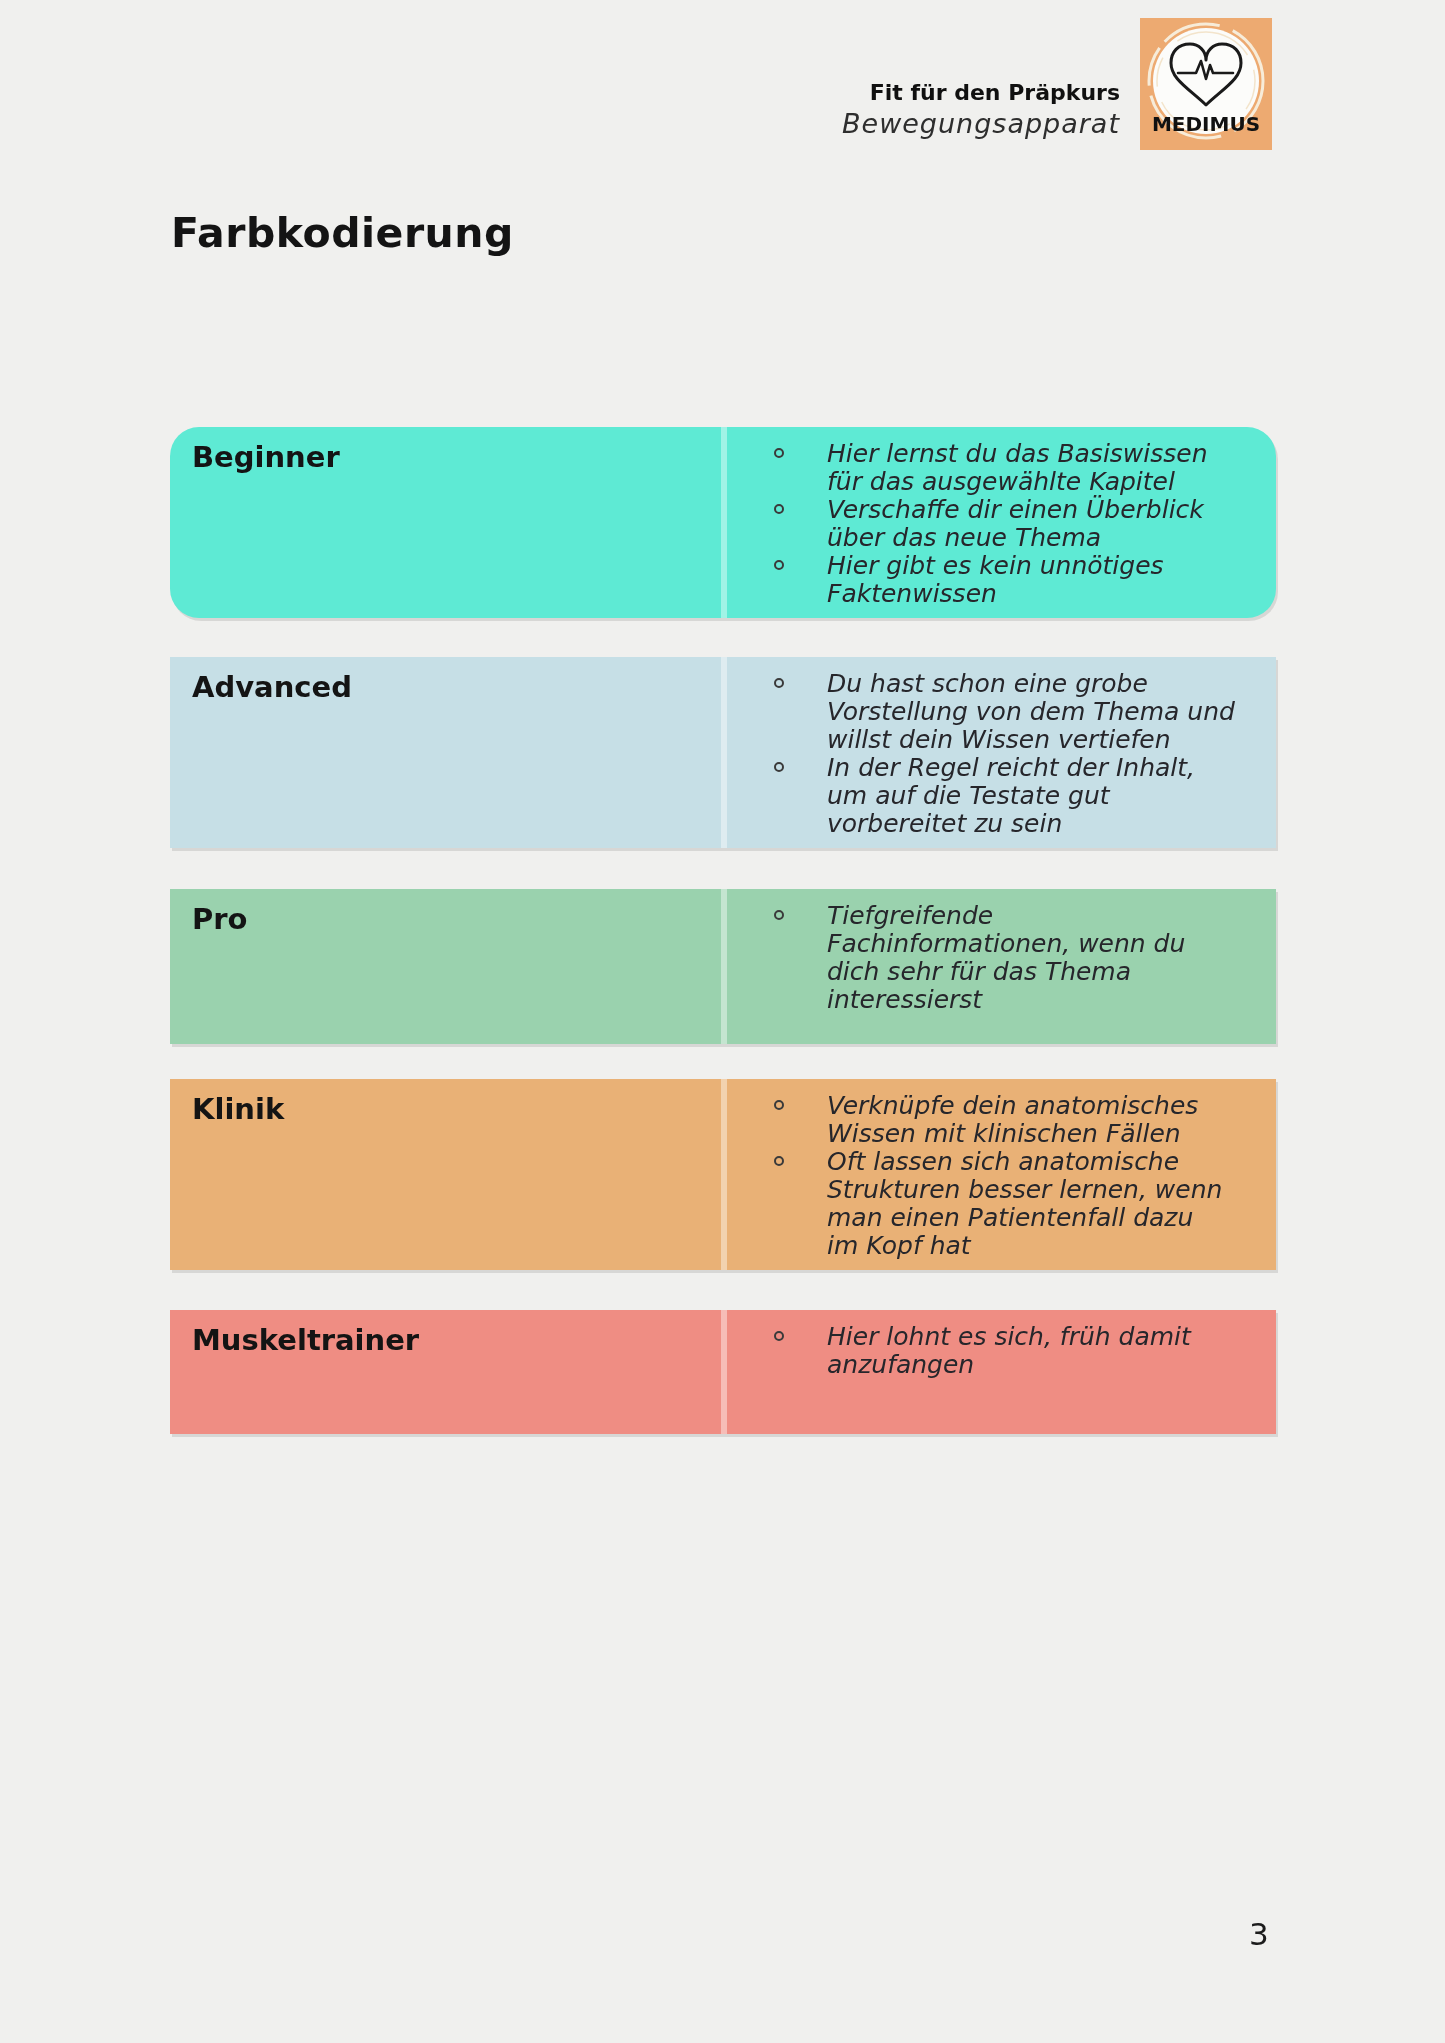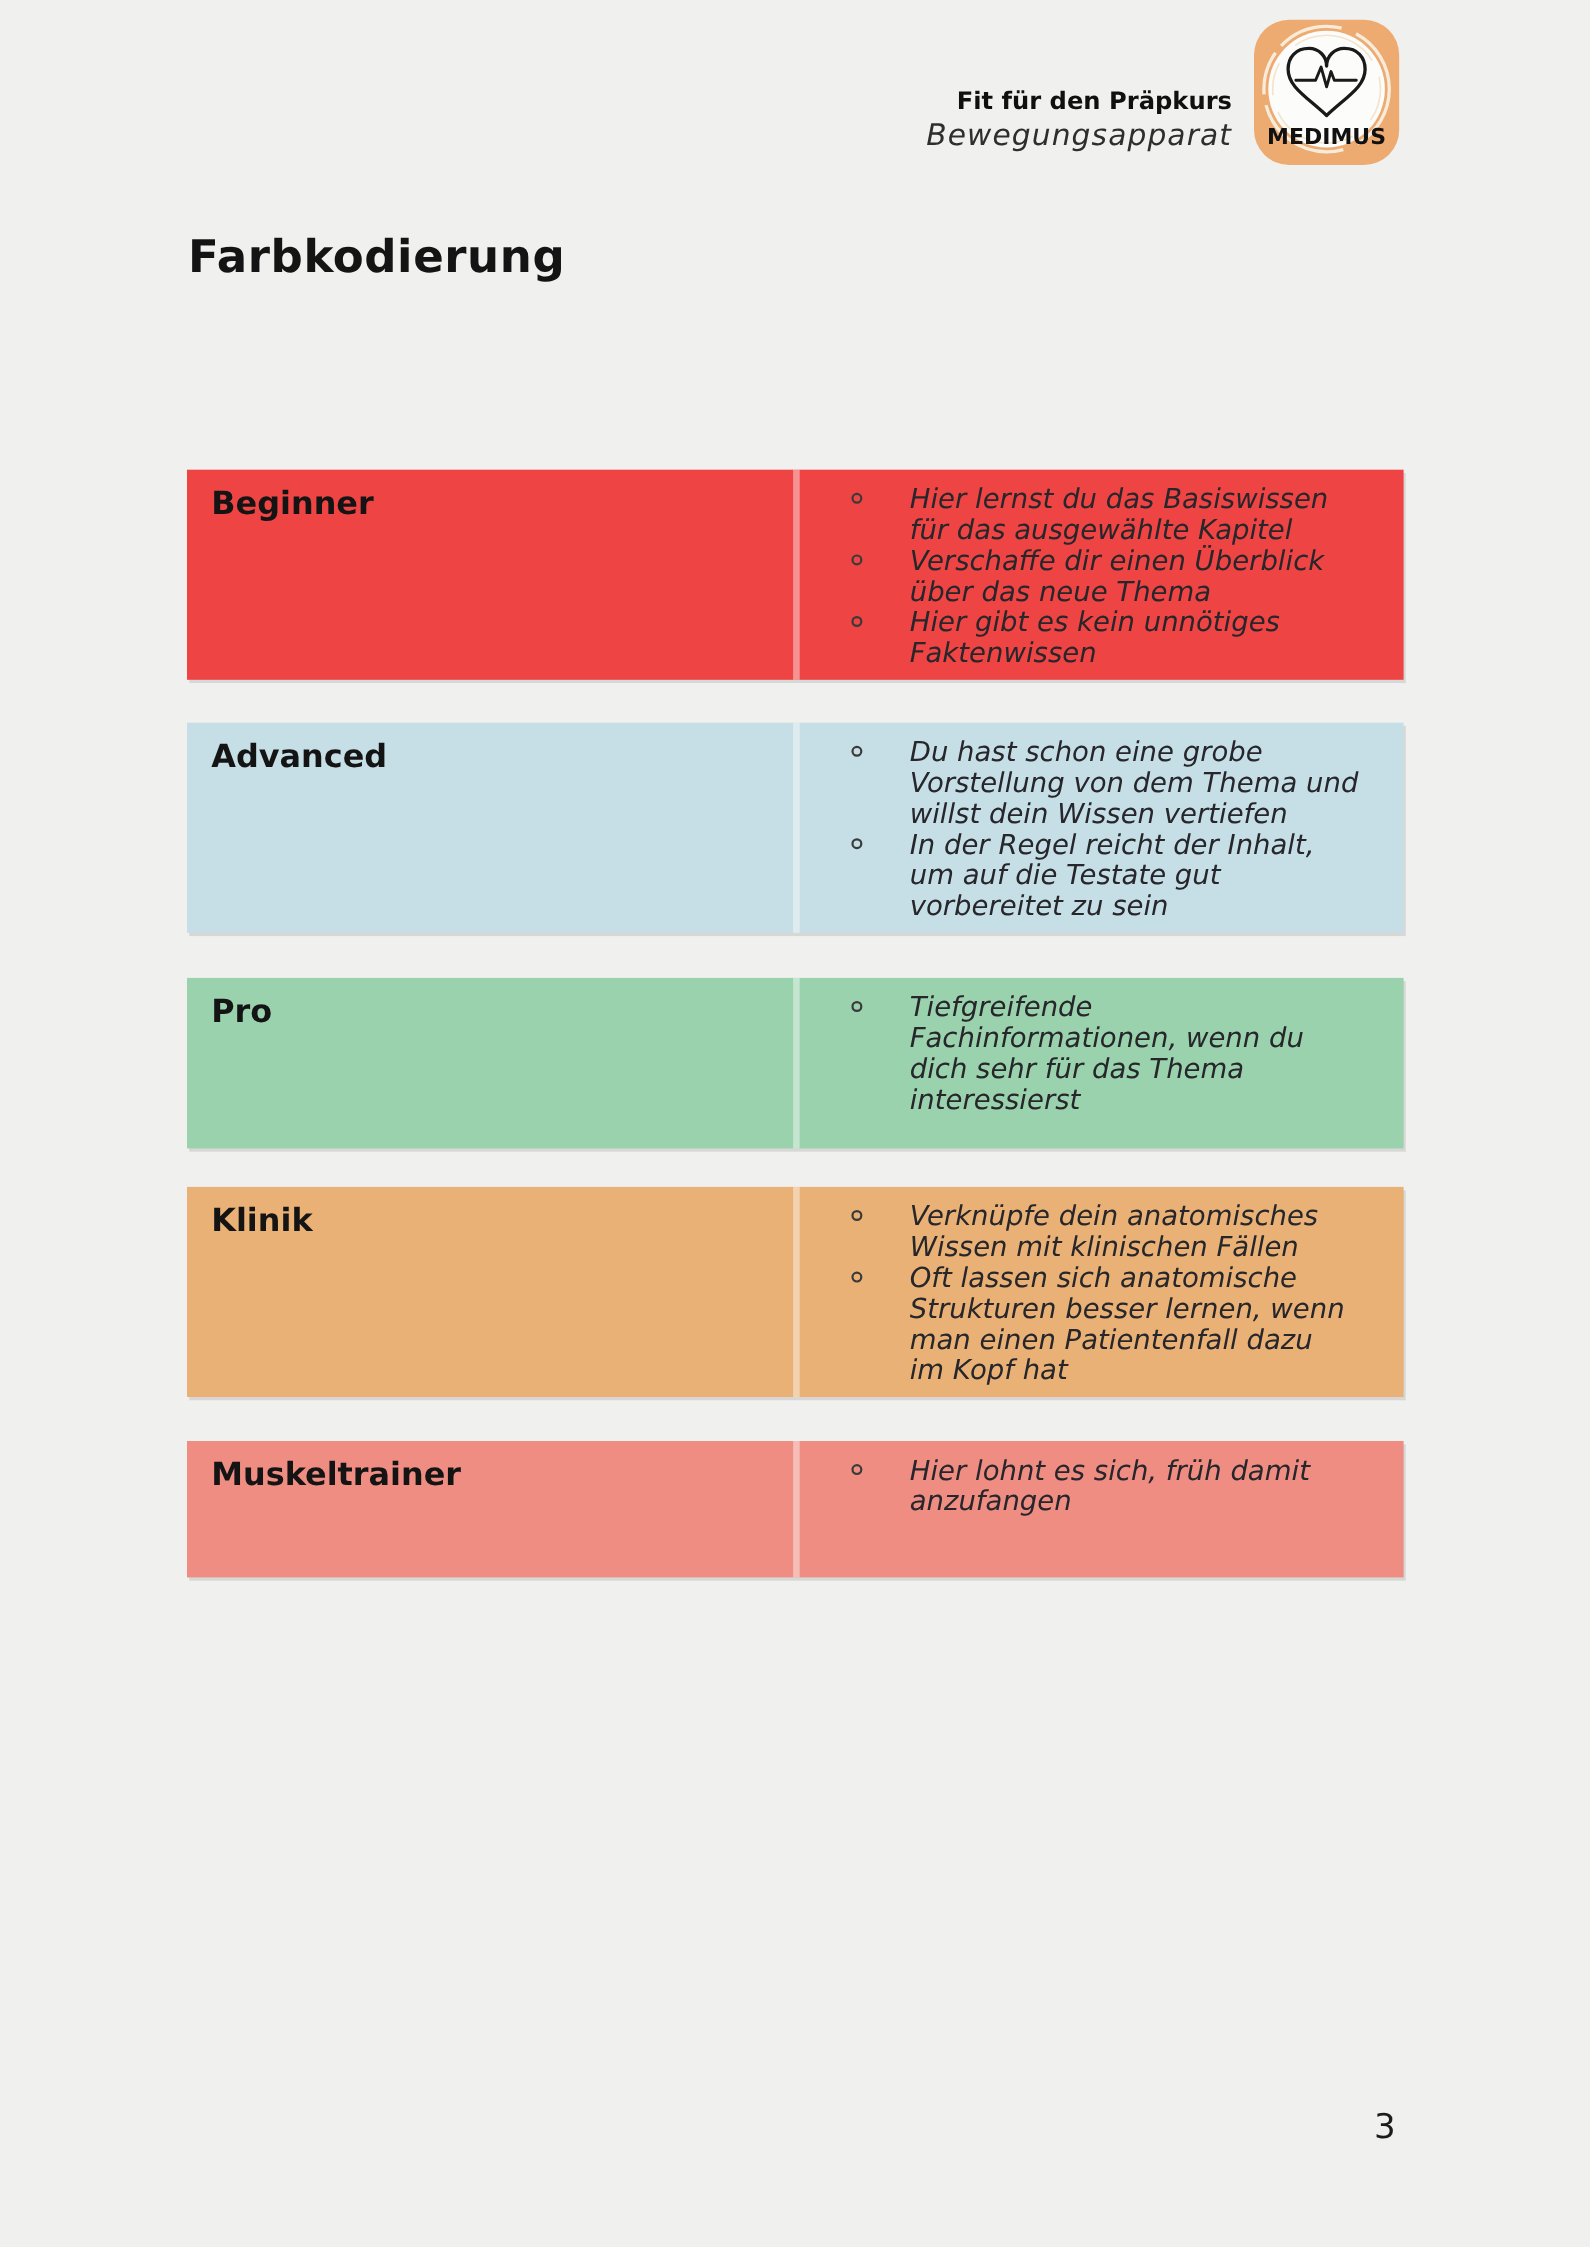--- a/index.html
+++ b/index.html
@@ -11,21 +11,21 @@
     overflow:hidden;
   }
   
   .header-text{
     position:absolute;top:80px;right:325px;
     text-align:right;line-height:1.15;
   }
   .h-title{font-size:22px;font-weight:700;color:#101010;display:block;}
   .h-sub{font-size:27px;font-style:italic;color:#2e2e2e;display:block;letter-spacing:1px;margin-top:3px;}
   .logo{
-    position:absolute;left:1140px;top:18px;width:132px;height:132px;border-radius:32px;
+    position:absolute;left:1140px;top:18px;width:132px;height:132px;
   }
   .logo svg{display:block;}
   
   .page-title{
     position:absolute;left:171px;top:182px;
     font-size:41px;font-weight:700;color:#141414;letter-spacing:.5px;
   }
   
   .rows{position:absolute;left:170px;top:427px;width:1106px;}
   .row{
@@ -81,21 +81,21 @@
       <path d="M66,42 C66,33 59,26 50,26 C38,26 31,34 31,45 C31,61 48,70 66,87 C84,70 101,61 101,45 C101,34 94,26 82,26 C73,26 66,33 66,42 Z" fill="none" stroke="#1a1a1a" stroke-width="3" stroke-linejoin="round"></path>
       <polyline points="38,55 56,55 61,43 66,61 70,47 73,55 93,55" fill="none" stroke="#1a1a1a" stroke-width="2.6" stroke-linejoin="round" stroke-linecap="round"></polyline>
       <text x="66" y="113" text-anchor="middle" font-family="DejaVu Sans, sans-serif" font-size="20" font-weight="800" fill="#111">MEDIMUS</text>
     </svg>
   </div>
 
   <h1 class="page-title">Farbkodierung</h1>
 
   <div class="rows">
 
-    <section class="row row-beginner" style="background-color: #ef4444;">
+    <section class="row row-beginner" style="background-color: #5eead4; border-radius: 29px;">
       <div class="label-cell">
         <span class="row-label">Beginner</span>
       </div>
       <div class="divider"></div>
       <div class="text-cell">
         <ul class="bullets">
           <li>Hier lernst du das Basiswissen
 für das ausgewählte Kapitel</li>
           <li>Verschaffe dir einen Überblick
 über das neue Thema</li>

